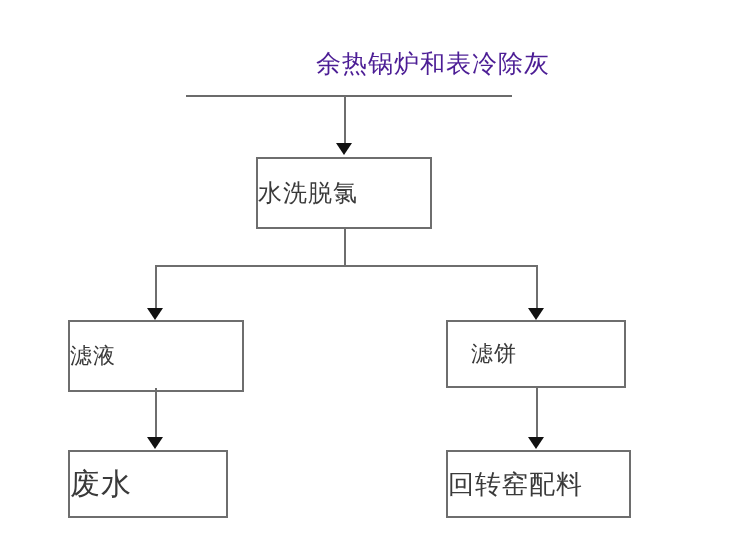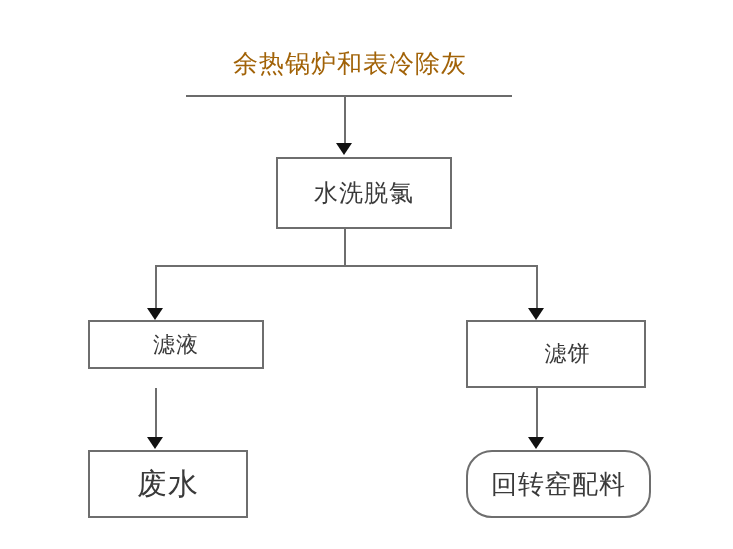--- a/index.html
+++ b/index.html
@@ -17,55 +17,53 @@
     background: #ffffff;
     overflow: hidden;
   }
 
   
   .title-text {
     position: absolute;
     left: 150px;
     top: 48px;
     width: 400px;
-    text-align: center;
+    text-align: right;
     font-size: 25px;
     line-height: 30px;
-    color: #a16207;
+    color: #4c1d95;
     letter-spacing: 1px;
     white-space: nowrap;
   }
   .title-rule {
     position: absolute;
     left: 186px;
     top: 95px;
     width: 326px;
     height: 0;
     border-top: 2px solid #6b6b6b;
   }
 
   
   .box {
     position: absolute;
     box-sizing: border-box;
     border: 2px solid #6e6e6e;
     background: #ffffff;
     display: flex;
     align-items: center;
-    justify-content: center;
     color: #3a3a3a;
     letter-spacing: 1px;
     white-space: nowrap;
-    margin-left: 20px;
   }
   .box.b-wash  { left: 256px; top: 157px; width: 176px; height: 72px; font-size: 24px; }
-  .box.b-filtrate { left: 68px;  top: 320px; width: 176px; height: 49px; font-size: 22px; }
+  .box.b-filtrate { left: 68px;  top: 320px; width: 176px; height: 72px; font-size: 22px; }
   .box.b-cake     { left: 446px; top: 320px; width: 180px; height: 68px; font-size: 22px; padding-left: 23px; }
   .box.b-waste    { left: 68px;  top: 450px; width: 160px; height: 68px; font-size: 30px; }
-  .box.b-kiln     { left: 446px; top: 450px; width: 185px; height: 68px; font-size: 26px; border-radius: 26px; }
+  .box.b-kiln     { left: 446px; top: 450px; width: 185px; height: 68px; font-size: 26px; }
 
   
   .vline {
     position: absolute;
     width: 0;
     border-left: 2px solid #6e6e6e;
   }
   .hline {
     position: absolute;
     height: 0;

